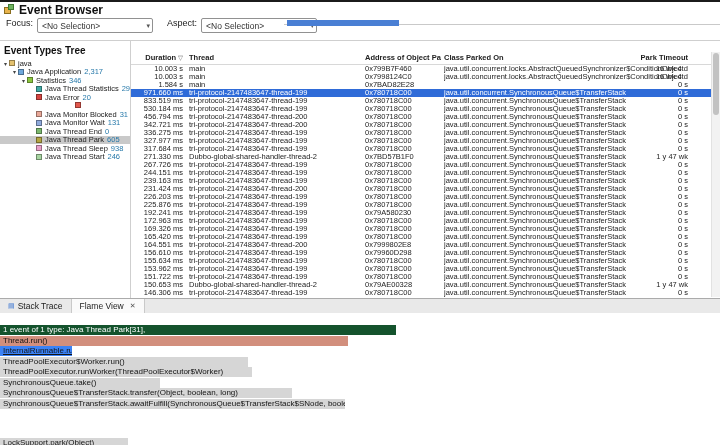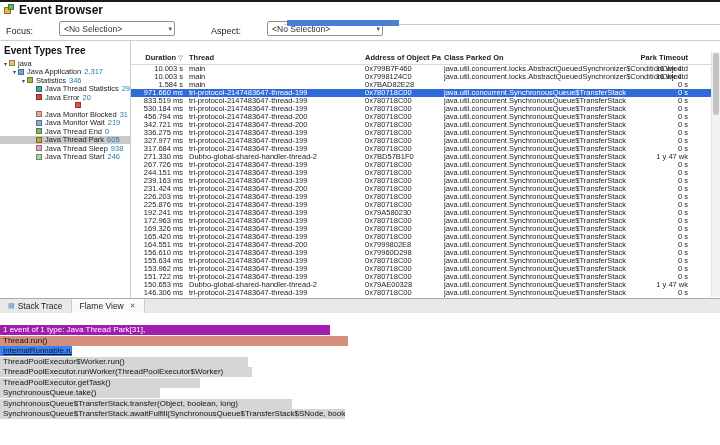--- a/index.html
+++ b/index.html
@@ -4,21 +4,21 @@
 <style>
   html,body{margin:0;padding:0;background:#fff;}
   .app{position:relative;width:720px;height:445px;background:#fff;overflow:hidden;
        font-family:"Liberation Sans",sans-serif;}
   .win-top{position:absolute;top:0;left:0;right:0;height:2px;background:#1b1b1b;}
   .titlebar{position:absolute;top:3px;left:4px;height:13px;display:flex;align-items:center;gap:4px;}
   .app-icon{position:relative;width:11px;height:11px;display:inline-block;}
   .app-icon .i1{position:absolute;left:0;top:3px;width:7px;height:7px;background:#E9B44C;border:1px solid #8A6D1F;box-sizing:border-box;}
   .app-icon .i2{position:absolute;left:4px;top:0;width:6px;height:6px;background:#6FB35F;border:1px solid #3F7A33;box-sizing:border-box;}
   .title{font-size:12px;font-weight:bold;color:#111;}
-  .toolbar{position:absolute;top:18px;left:6px;height:18px;display:flex;align-items:flex-end;font-size:9px;color:#222;gap:22px;}
+  .toolbar{position:absolute;top:18px;left:6px;height:18px;display:flex;align-items:flex-start;font-size:9px;color:#222;}
   .lbl{margin-right:4px;}
   .combo{display:flex;justify-content:space-between;align-items:center;width:108px;height:13px;
          border:1px solid #919191;background:#fff;font-size:8.5px;padding:0 2px 0 4px;margin-right:14px;
          border-radius:2px;color:#333;cursor:default;}
   .caret{font-size:7px;color:#555;}
   .range-track{position:absolute;top:24px;left:284px;right:0;height:1px;background:#C9C9C9;}
   .range-seg{position:absolute;top:20px;left:287px;width:112px;height:6px;background:#4A7FD4;}
   .h-sep{position:absolute;top:40px;left:0;right:0;height:1px;background:#CFCFCF;}
   .left-panel{position:absolute;top:41px;left:0;width:130px;height:257px;overflow:hidden;}
   .panel-title{font-size:10px;font-weight:bold;color:#111;padding:4px 0 3px 4px;}
@@ -126,21 +126,21 @@
         <div class="tree-row" style="padding-left: 29px;">
           <span class="twistie"></span>
           <span class="node-icon" style="background: rgb(232, 168, 152);"></span>
           <span>Java Monitor Blocked</span>
           <span class="tcount" style="color: rgb(39, 121, 170); text-align: right;">31</span>
         </div>
         <div class="tree-row" style="padding-left: 29px;">
           <span class="twistie"></span>
           <span class="node-icon" style="background: rgb(143, 170, 220);"></span>
           <span>Java Monitor Wait</span>
-          <span class="tcount" style="color: rgb(39, 121, 170);">219</span>
+          <span class="tcount" style="color: rgb(39, 121, 170);">131</span>
         </div>
         <div class="tree-row" style="padding-left: 29px;">
           <span class="twistie"></span>
           <span class="node-icon" style="background: rgb(124, 185, 111);"></span>
           <span>Java Thread End</span>
           <span class="tcount" style="color: rgb(39, 121, 170);">0</span>
         </div>
         <div class="tree-row sel" style="padding-left: 29px; background: rgb(201, 201, 201);">
           <span class="twistie"></span>
           <span class="node-icon" style="background: rgb(181, 166, 66);"></span>
@@ -386,26 +386,25 @@
         <span>Stack Trace</span>
       </div>
       <div class="tab active">
         <span>Flame View</span>
         <span class="tclose">✕</span>
       </div>
     </div>
 
   <div class="flame-panel">
     <div id="flame">
-        <div class="fbar" style="width: 330px; background: #a21caf; color: rgb(255, 255, 255);">1 event of 1 type: Java Thread Park[31],</div>
+        <div class="fbar" style="width: 396px; background: #14532d; color: rgb(255, 255, 255);">1 event of 1 type: Java Thread Park[31],</div>
         <div class="fbar" style="width: 348px; background: rgb(210, 143, 125); color: rgb(20, 20, 20);">Thread.run()</div>
         <div class="fbar" style="width: 72px; background: #3b82f6; color: rgb(20, 20, 20); text-decoration: underline;">InternalRunnable.run()</div>
         <div class="fbar" style="width: 248px; background: rgb(214, 214, 214); color: rgb(20, 20, 20);">ThreadPoolExecutor$Worker.run()</div>
         <div class="fbar" style="width: 252px; background: rgb(214, 214, 214); color: rgb(20, 20, 20);">ThreadPoolExecutor.runWorker(ThreadPoolExecutor$Worker)</div>
-        <div class="fbar" style="width: 200px; background: rgb(214, 214, 214); color: rgb(20, 20, 20);">ThreadPoolExecutor.getTask()</div>
         <div class="fbar" style="width: 160px; background: rgb(214, 214, 214); color: rgb(20, 20, 20);">SynchronousQueue.take()</div>
         <div class="fbar" style="width: 292px; background: rgb(214, 214, 214); color: rgb(20, 20, 20);">SynchronousQueue$TransferStack.transfer(Object, boolean, long)</div>
         <div class="fbar" style="width: 345px; background: rgb(214, 214, 214); color: rgb(20, 20, 20);">SynchronousQueue$TransferStack.awaitFulfill(SynchronousQueue$TransferStack$SNode, boolean, long)</div>
         <div class="fbar" style="width: 128px; background: rgb(214, 214, 214); color: rgb(20, 20, 20); margin-top: 29px;">LockSupport.park(Object)</div>
         <div class="fbar" style="width: 140px; background: #0c4a6e; color: rgb(255, 255, 255);">Unsafe.park(boolean, long)</div>
       </div>
   </div>
 </div>
 
 </body></html>

